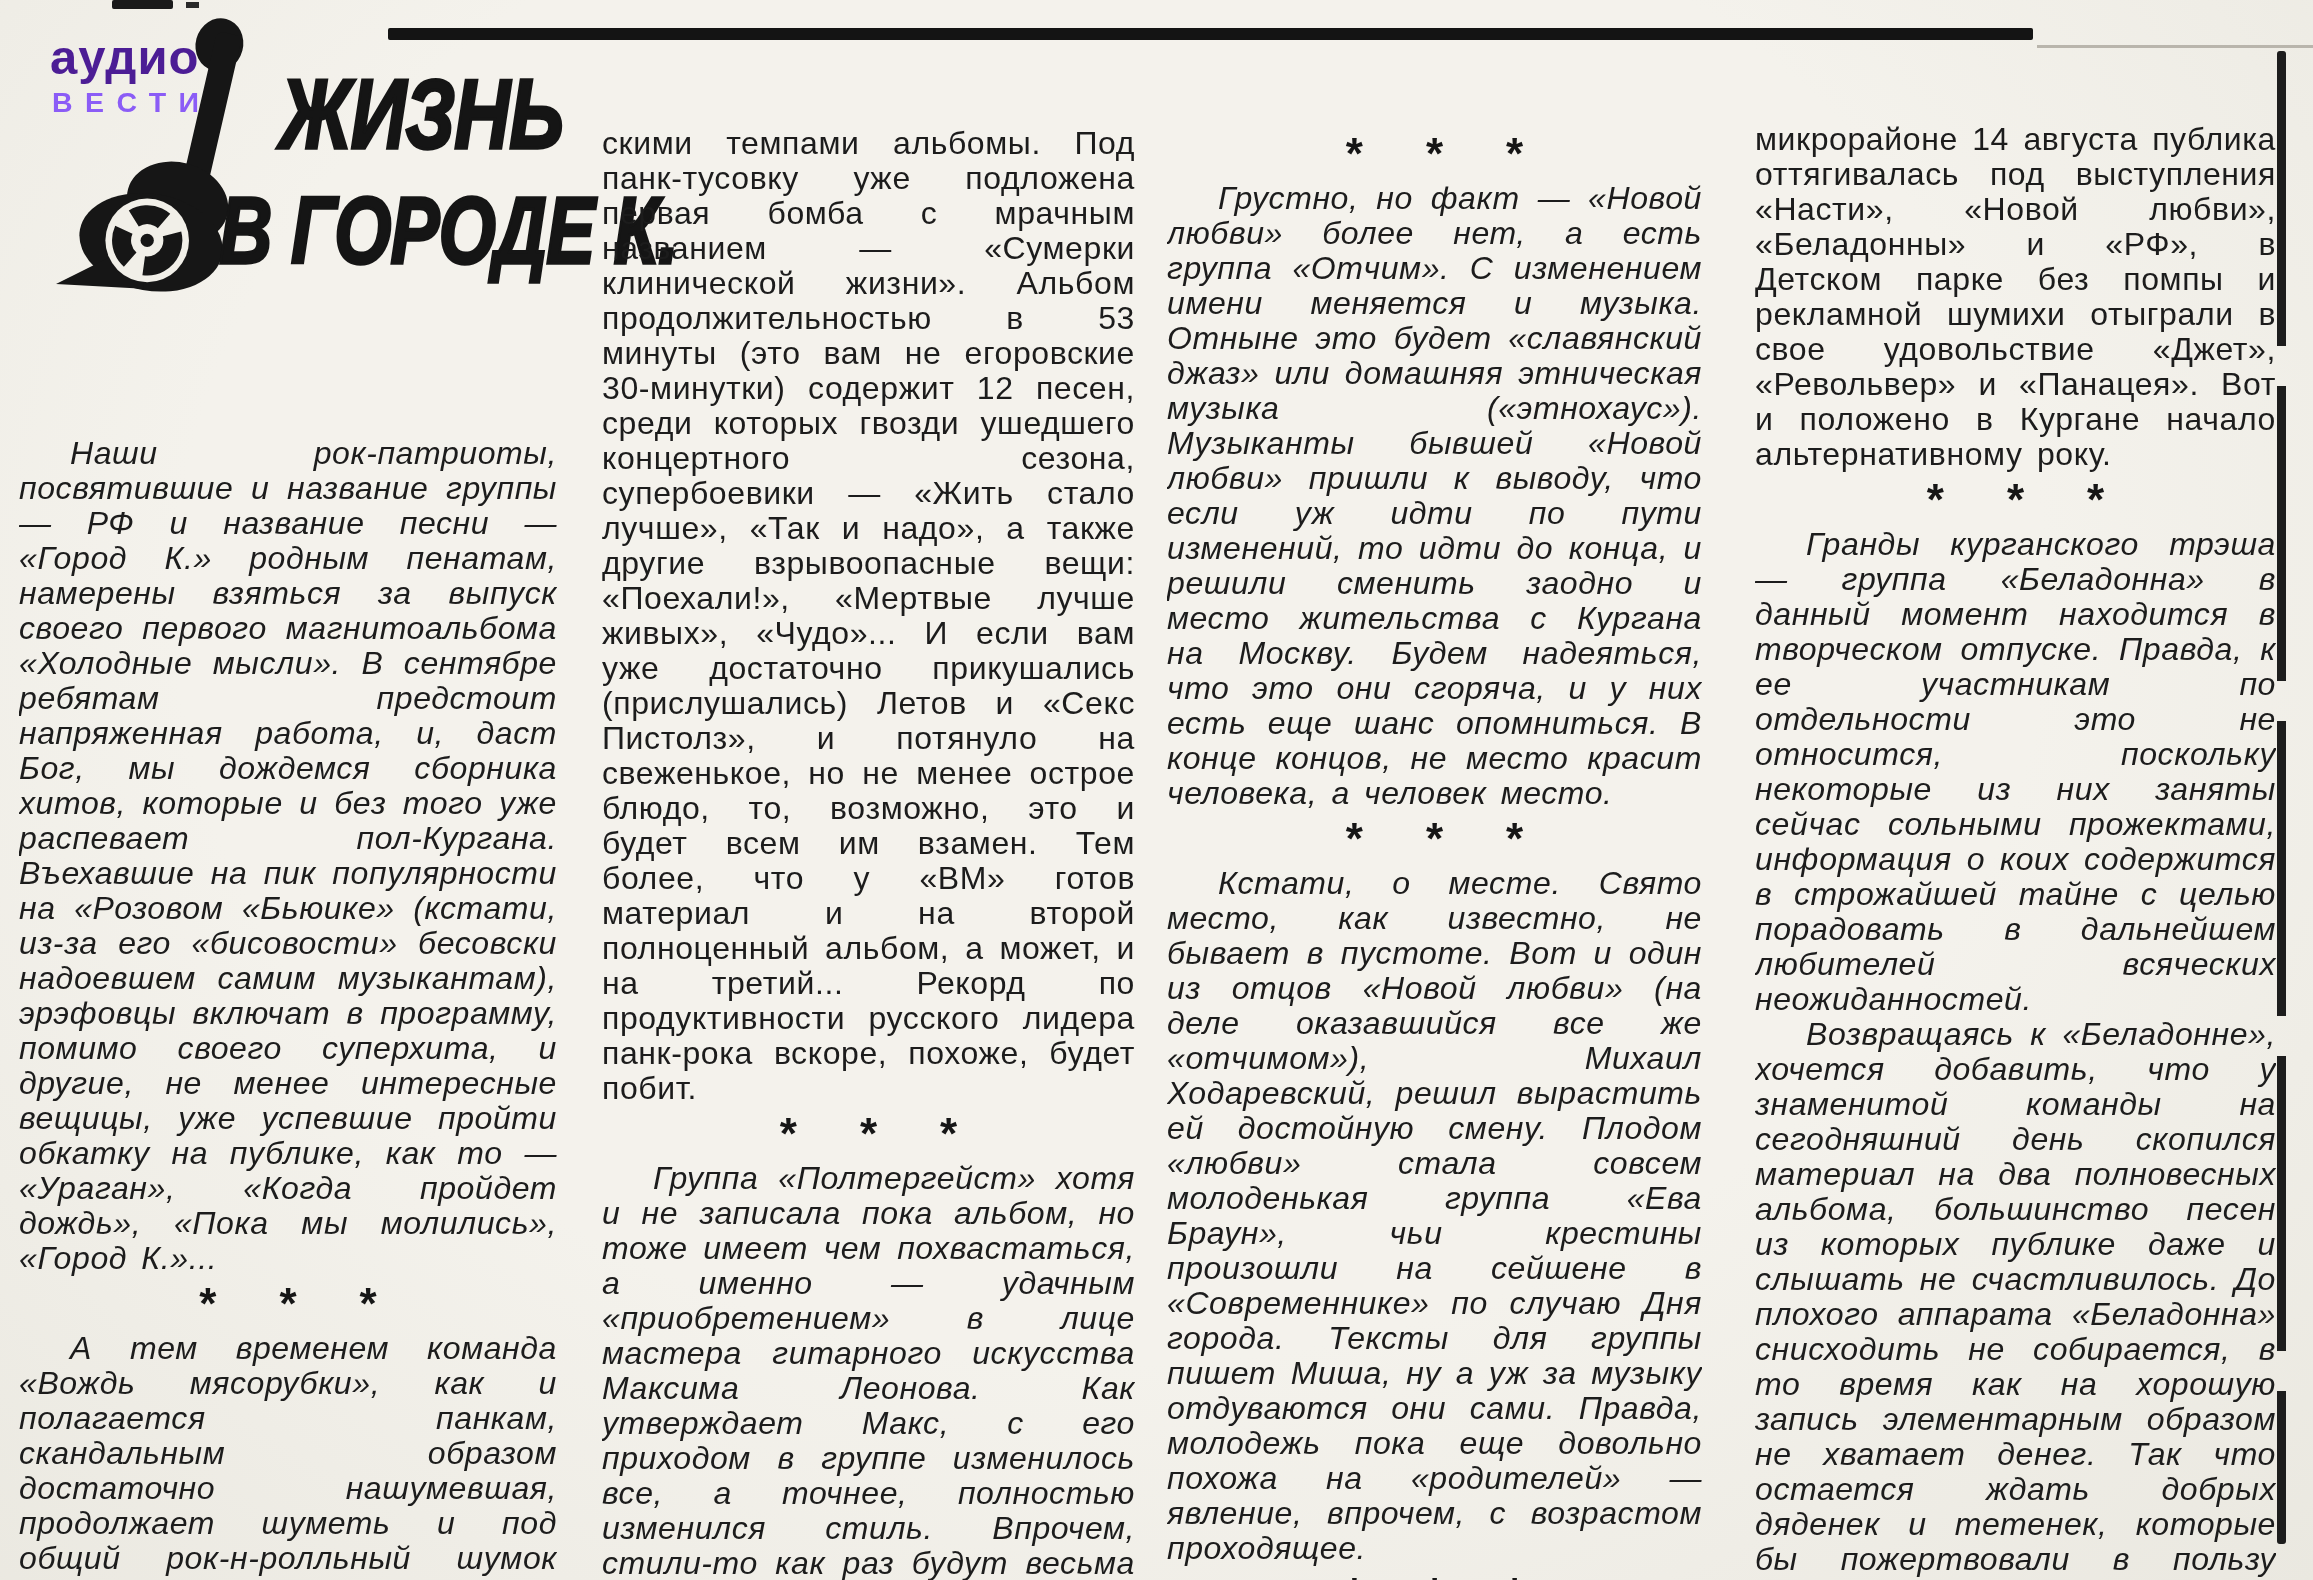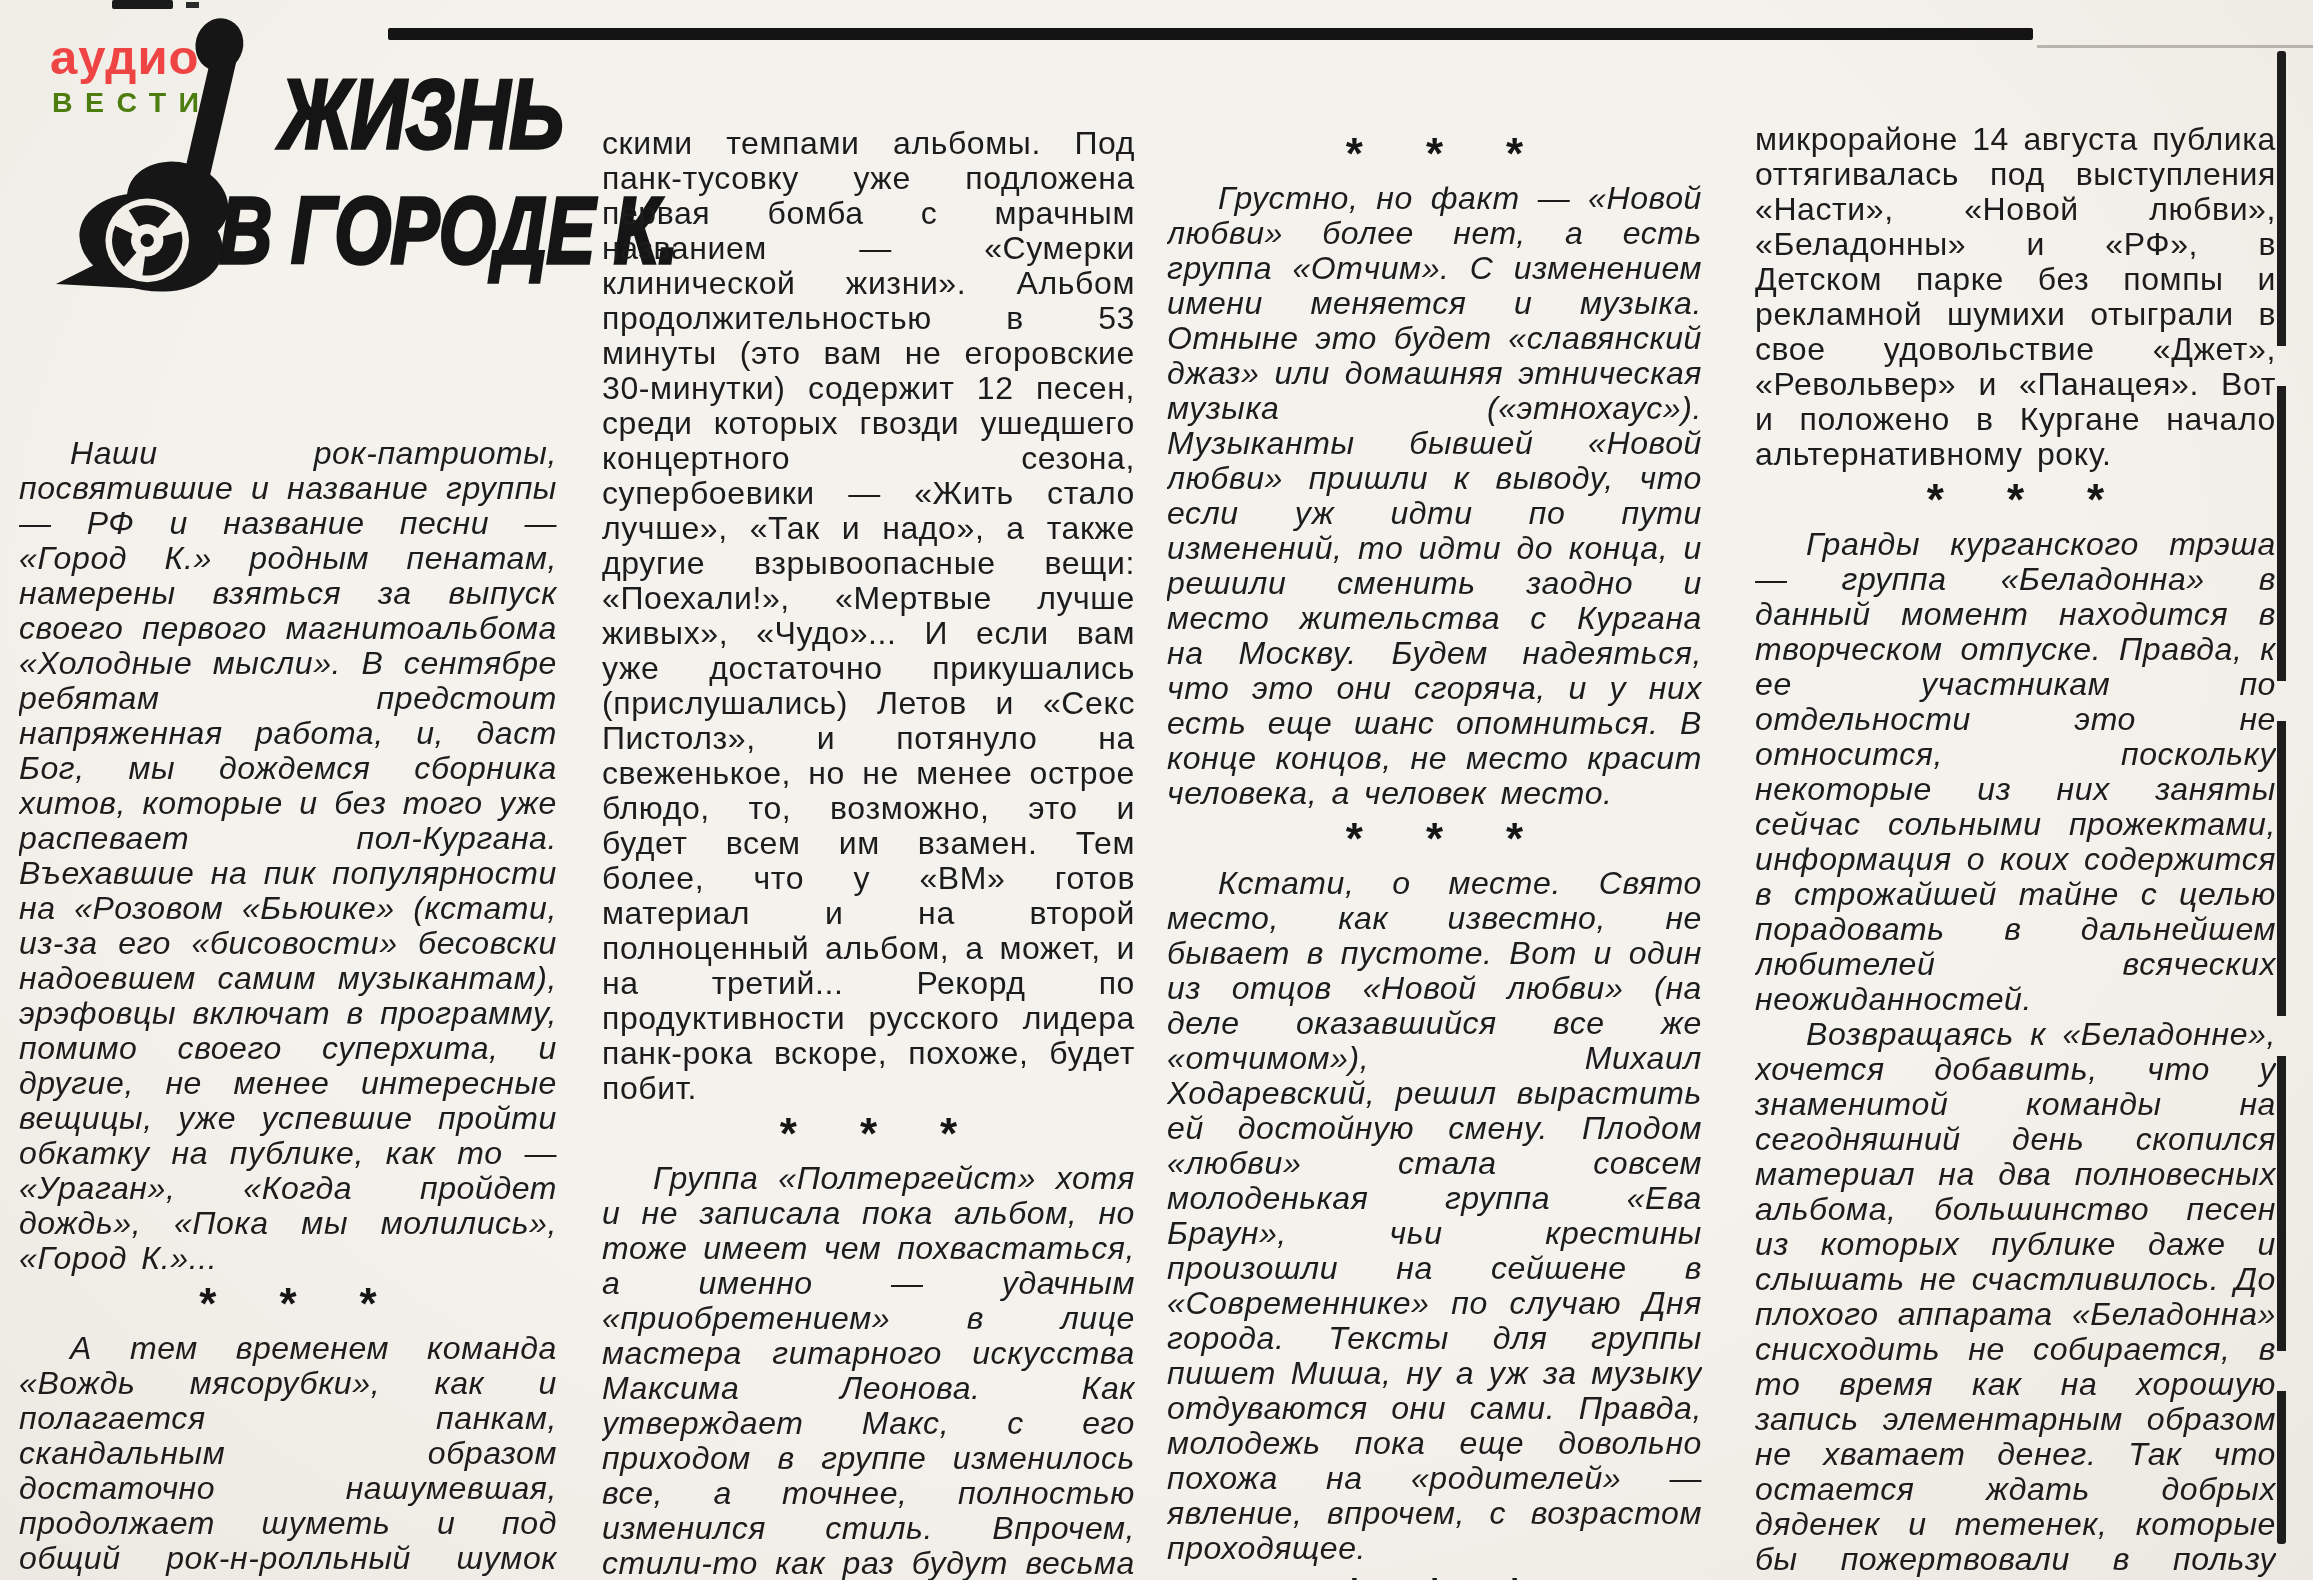--- a/index.html
+++ b/index.html
@@ -14,22 +14,22 @@
   .top-rule-thin{position:absolute;left:2037px;top:45px;width:276px;height:2.9px;background:#b9b5ac;}
   .edge-rule{
     position:absolute;left:2277px;top:51px;width:8.6px;height:1493px;
     background:repeating-linear-gradient(180deg,#1d1d1d 0 295px,rgba(0,0,0,0) 295px 335px);
     border-radius:2.9px;
   }
   .corner-mark-1{position:absolute;left:112px;top:0;width:61px;height:8.6px;background:#1a1a1a;border-radius:1.9px;}
   .corner-mark-2{position:absolute;left:186px;top:1.9px;width:13.3px;height:5.7px;background:#2a2a2a;}
   
   .masthead{position:absolute;left:27px;top:7.6px;width:247px;height:285px;}
-  .logo-word1{position:absolute;left:23px;top:21px;font-size:49px;font-weight:700;letter-spacing:1px;color:#ef4444;}
-  .logo-word2{position:absolute;left:25px;top:78px;font-size:28.5px;font-weight:700;letter-spacing:12.4px;color:#4d7c0f;}
+  .logo-word1{position:absolute;left:23px;top:21px;font-size:49px;font-weight:700;letter-spacing:1px;color:#4c1d95;}
+  .logo-word2{position:absolute;left:25px;top:78px;font-size:28.5px;font-weight:700;letter-spacing:12.4px;color:#8b5cf6;}
   .logo-art{position:absolute;left:28.5px;top:4.8px;width:209px;height:281px;}
   
   .headline{position:absolute;left:90px;top:46px;width:473px;text-align:right;}
   .hl{display:block;line-height:1;white-space:nowrap;}
   .hl .inner{
     display:inline-block;font-style:italic;font-weight:700;font-size:99px;
     color:#151515;-webkit-text-stroke:3.3px #151515;letter-spacing:-1px;
     transform:scaleX(0.78);transform-origin:100% 60%;
   }
   .hl2{margin-top:18px;}

